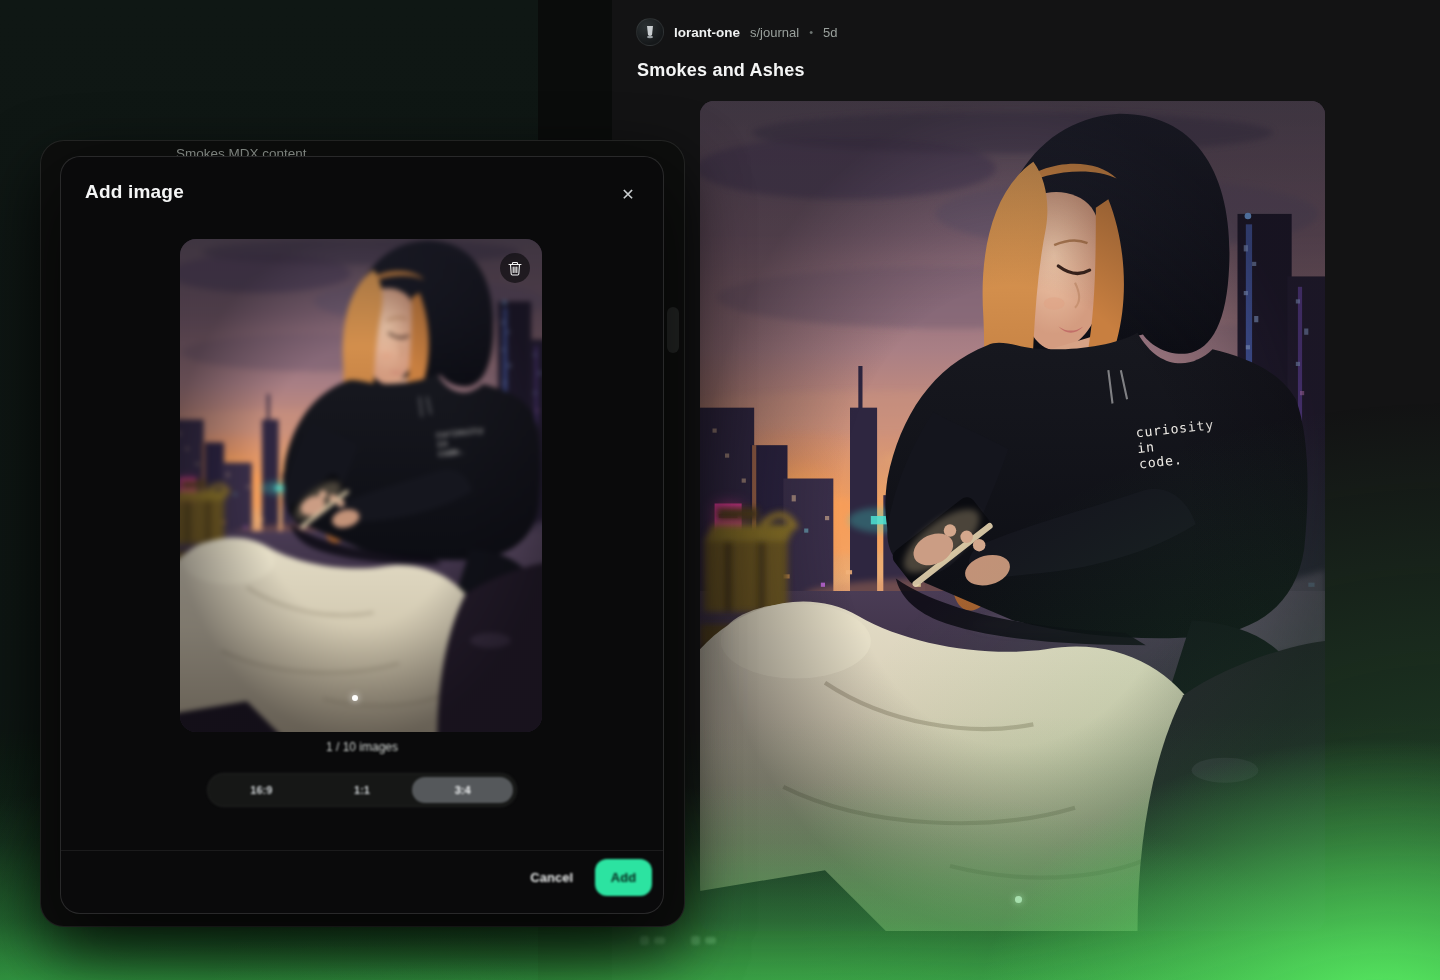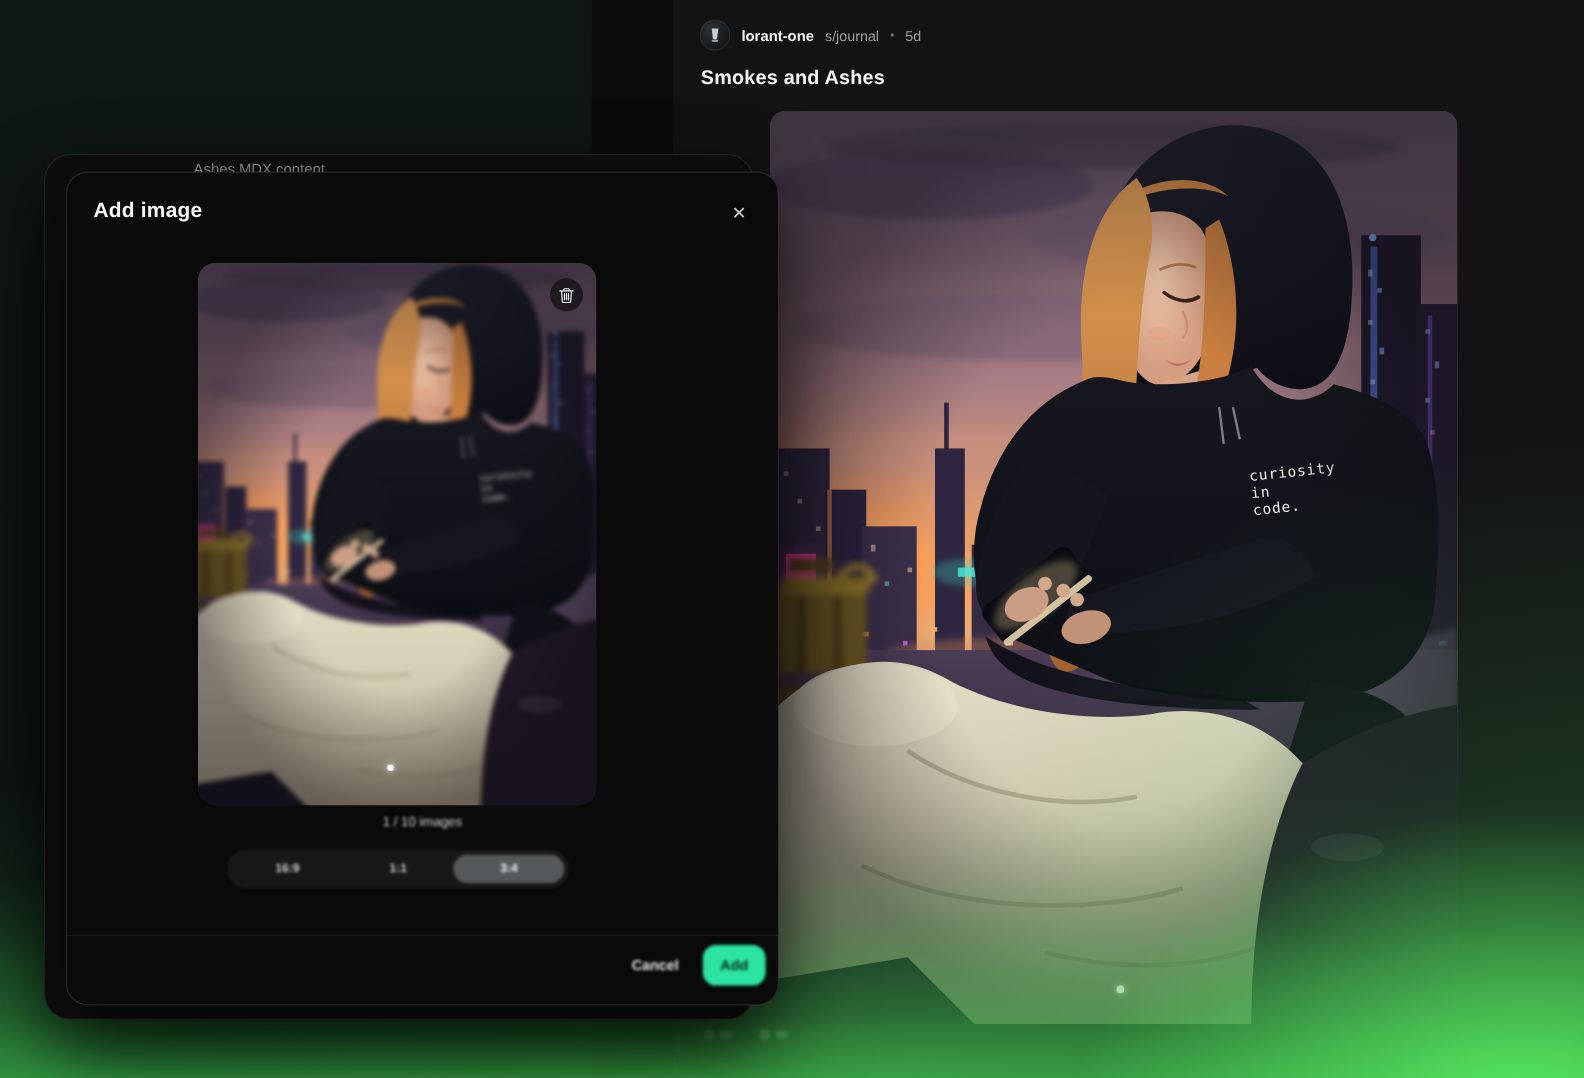--- a/index.html
+++ b/index.html
@@ -41,21 +41,21 @@
     linear-gradient(to top, rgba(66,198,82,.60) 0%, rgba(58,178,75,.30) 6%, rgba(46,132,62,.13) 14%, rgba(40,110,55,0) 27%);}
 
   
   .editor-window{left:40px;top:140px;width:643px;height:785px;border-radius:24px;z-index:60;
      background:#0d0e0d;border:1px solid rgba(255,255,255,.10);box-shadow:0 24px 60px rgba(0,0,0,.55);}
   .editor-placeholder{position:absolute;left:135px;top:5px;font-size:13.5px;color:#8e948f;filter:blur(.6px);}
   .editor-scrollbar{position:absolute;right:5px;top:166px;width:12px;height:46px;border-radius:6px;background:#222423;}
 
   
   .modal{left:60px;top:156px;width:602px;height:756px;border-radius:20px;z-index:70;
-     background:#0a0a0b;border:1px solid rgba(255,255,255,.13);box-shadow:0 30px 80px rgba(0,0,0,.65);padding-left:44px;}
+     background:#0a0a0b;border:1px solid rgba(255,255,255,.13);box-shadow:0 30px 80px rgba(0,0,0,.65);}
   .modal-title{position:absolute;left:24px;top:24px;font-size:19px;font-weight:bold;color:#f5f6f6;letter-spacing:.2px;}
   .modal-close{position:absolute;right:24px;top:26px;width:22px;height:22px;display:flex;align-items:center;justify-content:center;
      font-size:16px;color:#c9cdcf;cursor:pointer;}
   .preview{position:absolute;left:119px;top:82px;width:362px;height:493px;border-radius:16px;overflow:hidden;background:#241d2e;}
   .blur-2{filter:blur(2.4px);transform:scale(1.03);}
   .blur-1{filter:blur(1.3px);}
   .trash-btn{position:absolute;top:14px;right:12px;width:30px;height:30px;border-radius:50%;z-index:3;
      background:rgba(8,8,10,.62);display:flex;align-items:center;justify-content:center;cursor:pointer;}
   .trash-btn svg{width:14px;height:15px;}
   .preview-counter{position:absolute;left:0;top:583px;width:100%;text-align:center;font-size:12px;color:#d2d6d3;}
@@ -467,21 +467,21 @@
     </div>
     <div class="action-pill">
       <span class="a-ico"></span>
       <span class="a-ct"></span>
     </div>
   </div>
 
   <div class="abs green-overlay"></div>
 
   <div class="abs editor-window">
-    <div class="editor-placeholder">Ashes MDX content</div>
+    <div class="editor-placeholder">Smokes MDX content</div>
     <div class="editor-scrollbar"></div>
   </div>
 
   <div class="abs modal">
     <div class="modal-title">Add image</div>
     <div class="modal-close">✕</div>
 
     <div class="preview">
       <div class="scene-slot blur-2">
           <svg viewBox="0 0 300 400" preserveAspectRatio="xMidYMid slice">

